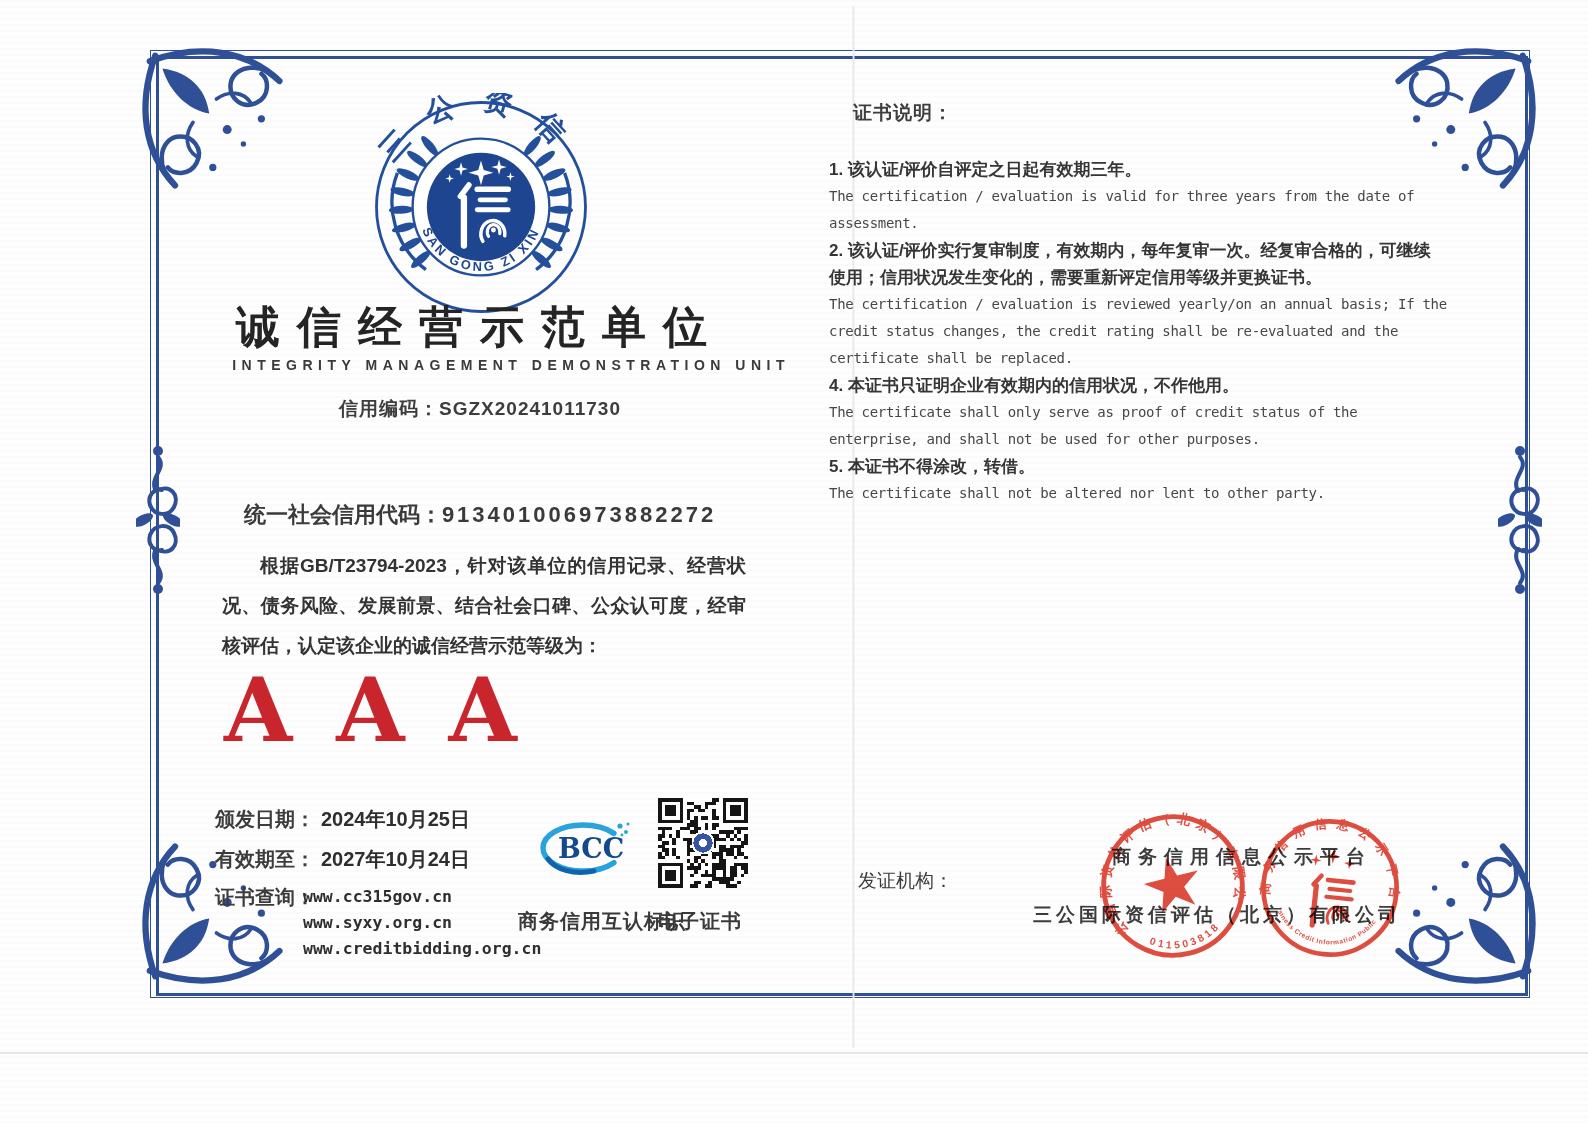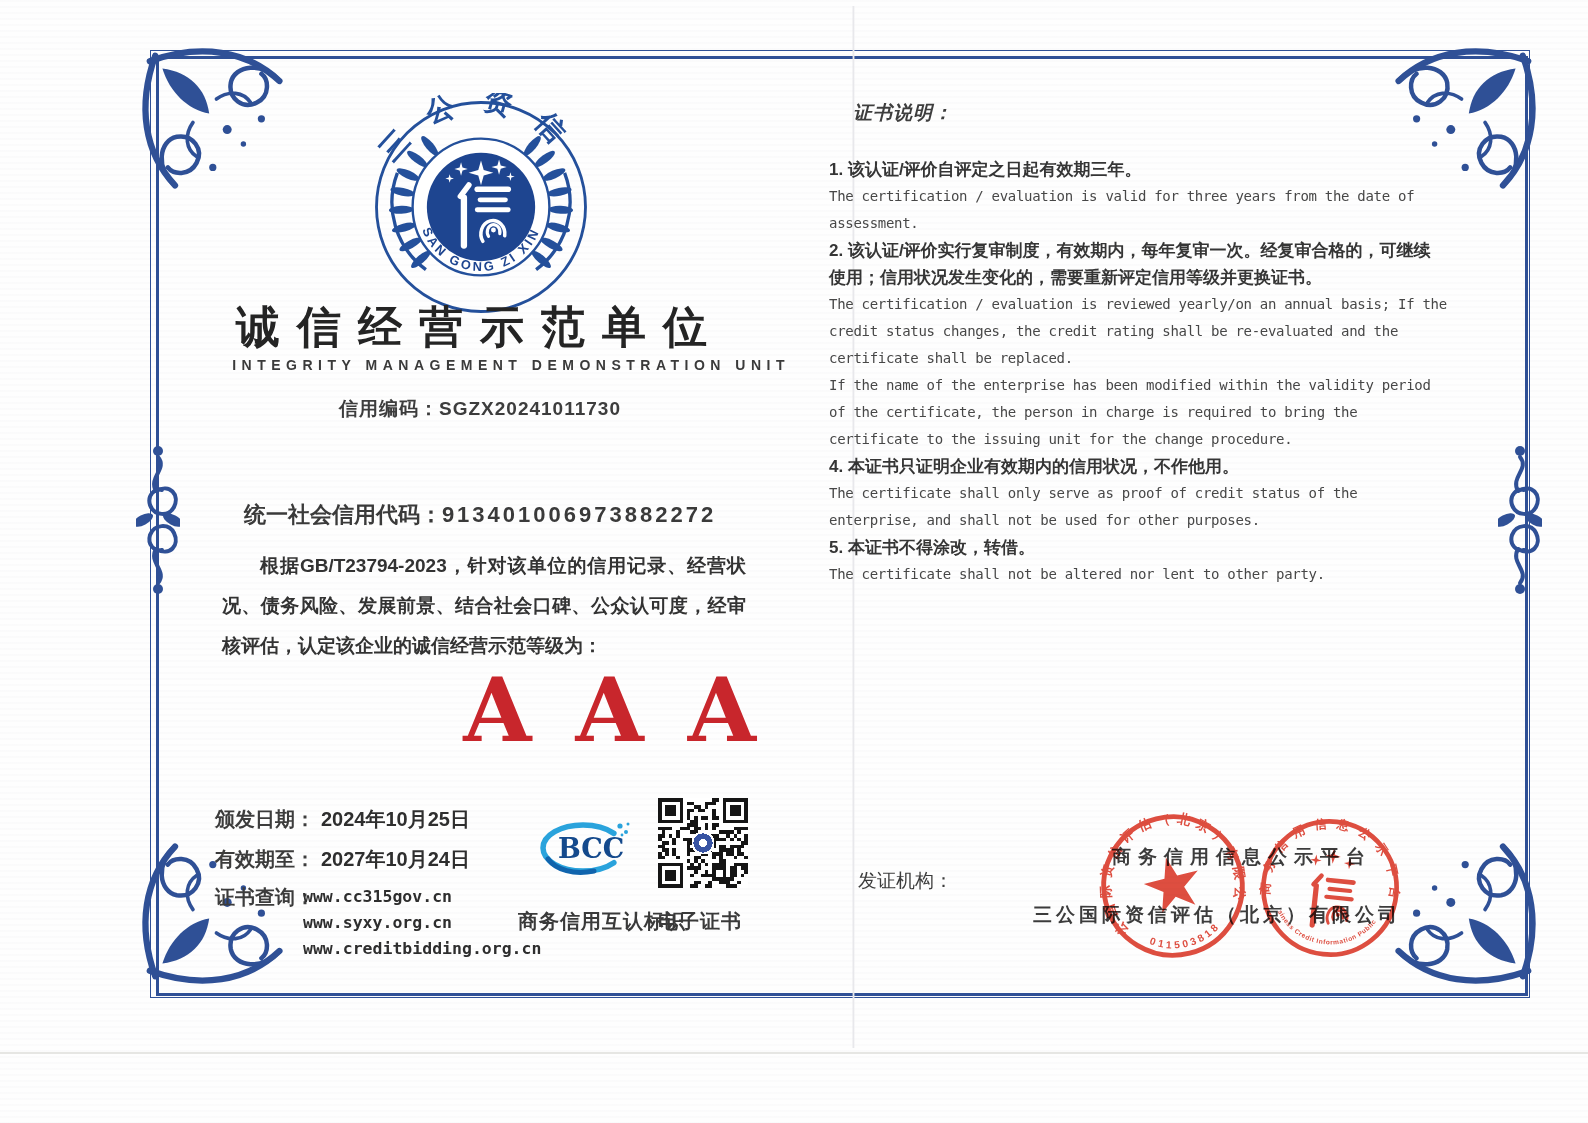--- a/index.html
+++ b/index.html
@@ -25,30 +25,30 @@
             font-size:14px;font-weight:700;color:#3a3a3a;letter-spacing:5.5px;}
   .code-line{position:absolute;left:170px;top:396px;width:620px;text-align:center;
              font-size:19px;font-weight:700;color:#3d3d3d;letter-spacing:1px;}
   .company{position:absolute;left:170px;top:438px;width:620px;text-align:center;
            font-size:31px;font-weight:800;color:#d84543;letter-spacing:2px;}
   .uscc{position:absolute;left:170px;top:500px;width:620px;text-align:center;
         font-size:22px;font-weight:700;color:#3a3a3a;}
   .uscc .val{letter-spacing:3px;text-align:right;}
   .para{position:absolute;left:222px;top:546px;width:524px;font-size:19px;line-height:40px;
         font-weight:600;color:#333;text-align:justify;text-indent:2em;}
-  .grade{position:absolute;left:180px;top:658px;width:620px;text-align:right;
+  .grade{position:absolute;left:180px;top:658px;width:620px;text-align:left;
          font-family:"DejaVu Serif","Liberation Serif",serif;
          font-size:88px;font-weight:700;color:#c8262c;letter-spacing:44px;text-indent:44px;}
   .meta-row{position:absolute;left:215px;font-size:20px;font-weight:600;color:#3c3c3c;}
   .meta-row .val{font-weight:700;color:#2e2e2e;margin-left:6px;}
   .urls{position:absolute;left:303px;font-family:"DejaVu Sans Mono","Liberation Mono",monospace;
         font-size:16.5px;font-weight:600;color:#2e2e2e;line-height:26px;}
   .badge-label{position:absolute;font-size:20px;font-weight:600;color:#3a3a3a;letter-spacing:1px;}
   
-  .notes-heading{position:absolute;left:853px;top:100px;font-size:19px;font-weight:600;color:#3e3e3e;letter-spacing:1px;font-style:italic;}
+  .notes-heading{position:absolute;left:853px;top:100px;font-size:19px;font-weight:600;color:#3e3e3e;letter-spacing:1px;}
   .notes{position:absolute;left:829px;top:156px;width:618px;}
   .note-cn{font-size:17px;font-weight:600;color:#353535;line-height:27px;}
   .note-en{font-family:"DejaVu Sans Mono","Liberation Mono",monospace;font-size:14px;
            letter-spacing:-0.3px;color:#474747;line-height:27px;}
   .issuer-label{position:absolute;left:858px;top:846px;font-size:19px;font-weight:400;color:#3c3c3c;margin-top:22px;}
   .issuer-line1{position:absolute;left:1112px;top:844px;font-size:19px;font-weight:600;
                 color:#3c3c3c;letter-spacing:7px;white-space:nowrap;z-index:2;}
   .issuer-line2{position:absolute;left:1033px;top:902px;font-size:19px;font-weight:600;
                 color:#3c3c3c;letter-spacing:4px;white-space:nowrap;z-index:2;}
   .stamp{z-index:5;mix-blend-mode:multiply;opacity:0.9;}
@@ -446,21 +446,20 @@
 
   <div class="badge-label" style="left:518px;top:908px">商务信用互认标识</div>
   <div class="badge-label" style="left:658px;top:908px">电子证书</div>
 
   <div class="notes-heading">证书说明：</div>
   <div class="notes">
     <div class="note-cn">1. 该认证/评价自评定之日起有效期三年。</div>
     <div class="note-en">The certification / evaluation is valid for three years from the date of assessment.</div>
     <div class="note-cn">2. 该认证/评价实行复审制度，有效期内，每年复审一次。经复审合格的，可继续使用；信用状况发生变化的，需要重新评定信用等级并更换证书。</div>
     <div class="note-en">The certification / evaluation is reviewed yearly/on an annual basis; If the credit status changes, the credit rating shall be re-evaluated and the certificate shall be replaced.</div>
-    <div class="note-en">If the name of the enterprise has been modified within the validity period of the certificate, the person in charge is required to bring the certificate to the issuing unit for the change procedure.</div>
     <div class="note-cn">4. 本证书只证明企业有效期内的信用状况，不作他用。</div>
     <div class="note-en">The certificate shall only serve as proof of credit status of the enterprise, and shall not be used for other purposes.</div>
     <div class="note-cn">5. 本证书不得涂改，转借。</div>
     <div class="note-en">The certificate shall not be altered nor lent to other party.</div>
   </div>
 
   <div class="issuer-label">发证机构：</div>
   <div class="issuer-line1">商务信用信息公示平台</div>
   <div class="issuer-line2">三公国际资信评估（北京）有限公司</div>
 

